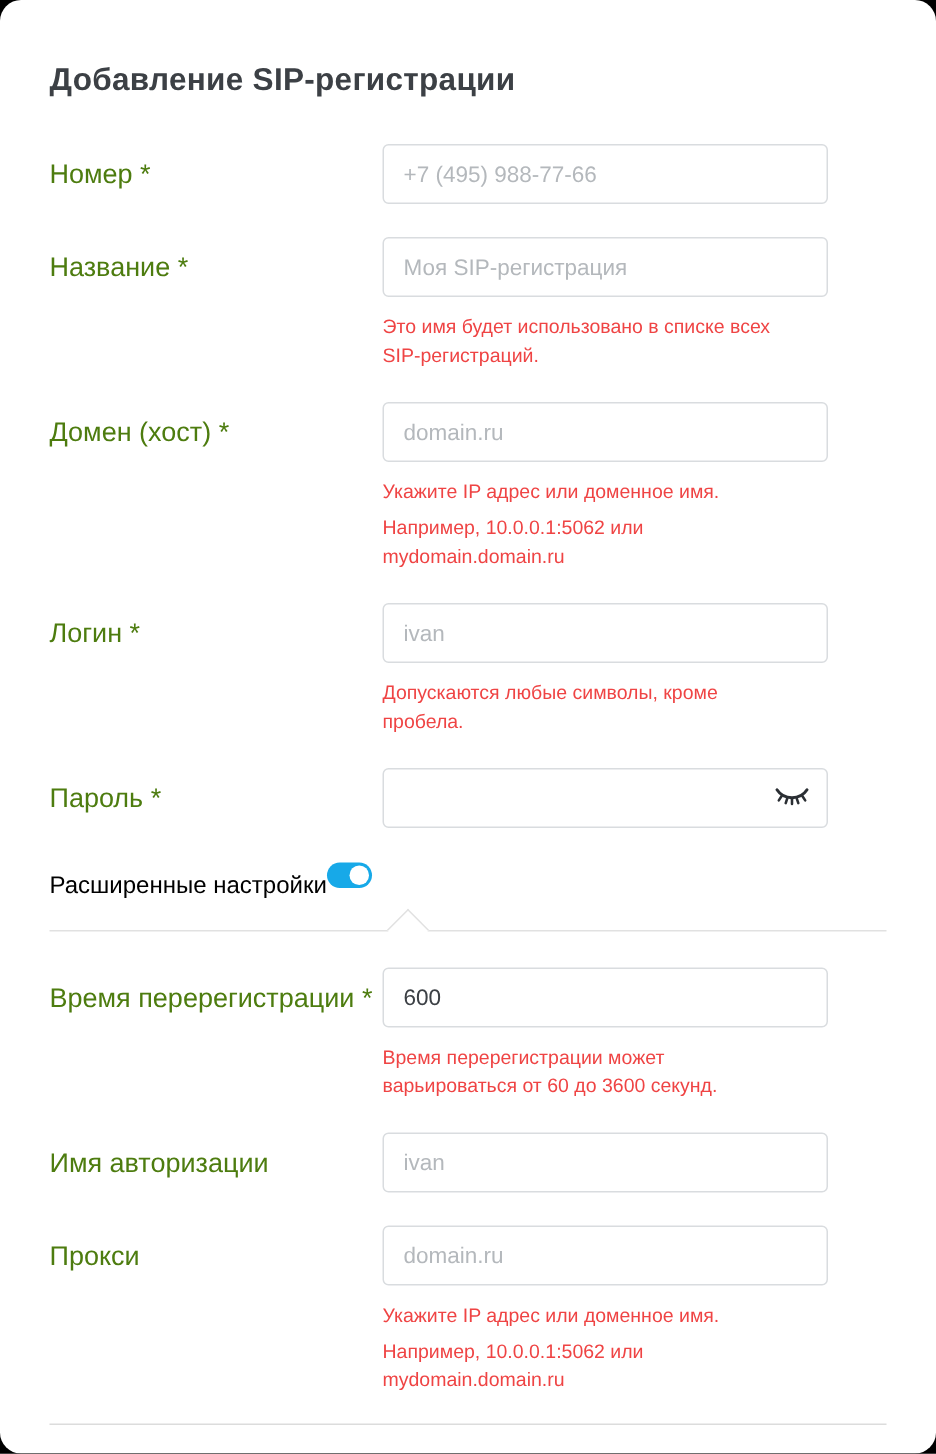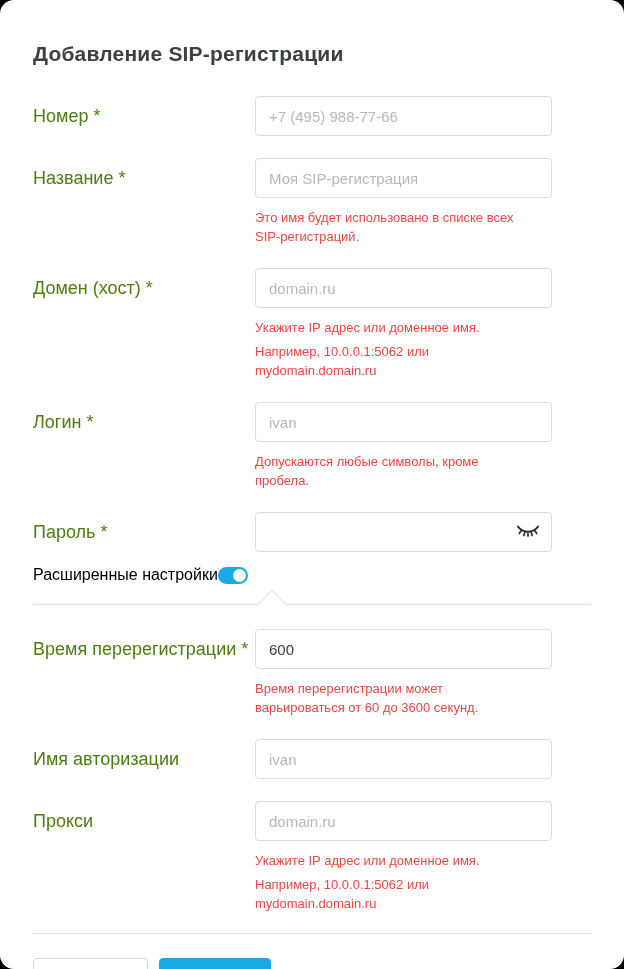--- a/index.html
+++ b/index.html
@@ -68,21 +68,21 @@
     border: none;
     background: transparent;
     cursor: pointer;
   }
   .toggle-row {
     display: flex;
     align-items: center;
     margin-bottom: 20px;
     margin-top: -4px;
   }
-  .toggle-row .label { padding-top: 0; }
+  .toggle-row .label { padding-top: 0; margin-top: 16px; }
   .toggle {
     position: relative;
     width: 30px;
     height: 17px;
     border-radius: 9px;
     background: #17a9e8;
     cursor: pointer;
   }
   .toggle .knob {
     position: absolute;

